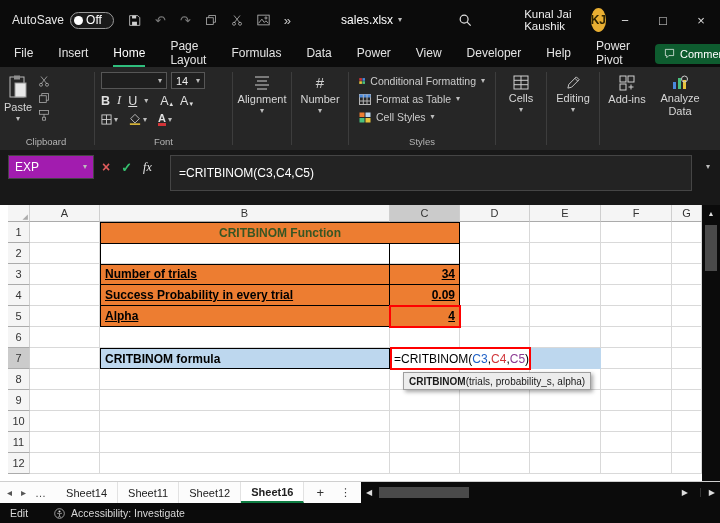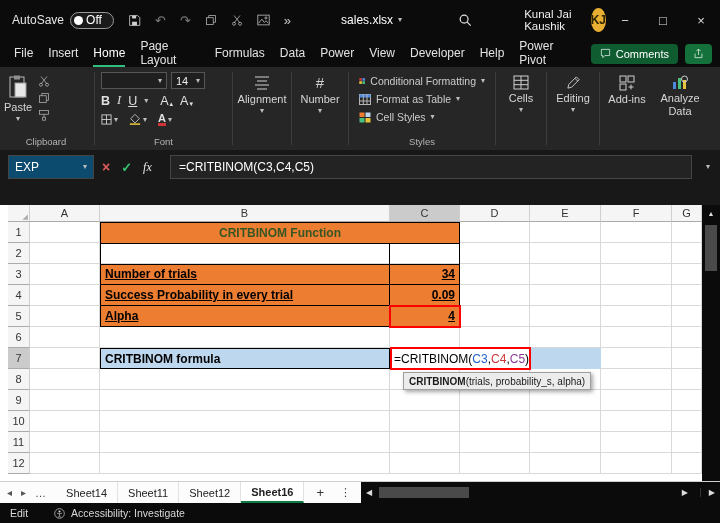--- a/index.html
+++ b/index.html
@@ -17,46 +17,46 @@
   .tico.dim{color:#7a7a7a;}
   .fname{display:flex;align-items:center;gap:5px;margin-left:50px;color:#fff;}
   .chev{font-size:8px;color:#bdbdbd;line-height:1;}
   .user{margin-left:52px;font-size:11.5px;color:#f0f0f0;}
   .avatar{width:24px;height:24px;border-radius:50%;background:#E9AF32;color:#2d2300;font-weight:bold;
           font-size:12px;display:flex;align-items:center;justify-content:center;margin-left:12px;}
   .winbtns{margin-left:auto;display:flex;height:40px;}
   .wb{width:38px;height:40px;display:flex;align-items:center;justify-content:center;font-size:13px;color:#ddd;}
   
   .menubar{position:absolute;left:0;top:40px;width:720px;height:27px;background:#0b0b0b;display:flex;
-           align-items:center;font-size:12px;color:#e3e3e3;padding-left:14px;box-sizing:border-box;gap:15px;}
+           align-items:center;font-size:12px;color:#e3e3e3;padding-left:14px;box-sizing:border-box;gap:25px;}
   .mtab{height:27px;display:flex;align-items:center;border-bottom:2px solid transparent;box-sizing:border-box;}
   .mtab.active{border-bottom-color:#2FBE7D;color:#fff;}
   .menright{margin-left:auto;display:flex;align-items:center;gap:7px;margin-right:8px;}
   .comments-btn{background:#0E5C2F;border-radius:4px;height:20px;padding:0 9px;display:flex;
                 align-items:center;gap:5px;color:#fff;font-size:11px;}
   .share-btn{background:#14713B;border-radius:4px;height:20px;width:27px;display:flex;
              align-items:center;justify-content:center;}
   
   .ribbon{position:absolute;left:0;top:67px;width:720px;height:83px;background:#262626;display:flex;
           color:#d0d0d0;font-size:11px;}
   .rsep{width:1px;background:#3d3d3d;height:73px;margin:5px 2px 0 2px;}
   .rgroup{position:relative;height:83px;box-sizing:border-box;padding:5px 4px 16px 4px;}
   .rglabel{position:absolute;bottom:3px;left:0;right:0;text-align:center;font-size:9.5px;color:#b5b5b5;}
   .bigv{display:flex;flex-direction:column;align-items:center;gap:2px;padding-top:3px;font-size:11px;color:#d6d6d6;}
   .combo{background:#1f1f1f;border:1px solid #565656;height:17px;display:flex;align-items:center;
          justify-content:space-between;padding:0 4px;font-size:11px;color:#eee;box-sizing:border-box;}
   .fbtn{font-size:12.5px;color:#e0e0e0;display:flex;align-items:flex-end;gap:1px;}
   .srow{display:flex;align-items:center;gap:5px;font-size:10.5px;height:18px;padding:0 4px;color:#cccccc;white-space:nowrap;}
   
   .formulabar{position:absolute;left:0;top:150px;width:720px;height:55px;background:#181818;}
-  .namebox{position:absolute;left:8px;top:5px;width:86px;height:24px;background:#0c4a6e;border:1px solid #454545;
+  .namebox{position:absolute;left:8px;top:5px;width:86px;height:24px;background:#a21caf;border:1px solid #454545;
            box-sizing:border-box;display:flex;align-items:center;justify-content:space-between;padding:0 6px;
            color:#fff;font-size:12px;}
   .fxbtns{position:absolute;left:102px;top:5px;height:24px;display:flex;align-items:center;gap:11px;}
-  .fbi{position:absolute;left:170px;right:28px;top:5px;height:24px;background:#232323;border:1px solid #454545;
+  .fbi{position:absolute;left:170px;right:28px;top:5px;height:36px;background:#232323;border:1px solid #454545;
        box-sizing:border-box;display:flex;align-items:center;padding-left:8px;color:#fff;font-size:12px;}
   
   .sheet{position:absolute;left:0;top:205px;width:720px;height:276px;background:#fff;color:#000;}
   .ch{box-sizing:border-box;border-right:1px solid #CFCFCF;border-bottom:1px solid #ABABAB;background:#F5F5F5;
       font-size:11px;color:#333;display:flex;align-items:center;justify-content:center;}
   .ch.hl{background:#CBCBCB;}
   .colhdrs{position:absolute;left:8px;top:0;height:17px;display:flex;}
   .colhdrs .ch{height:17px;}
   .rowhdrs{position:absolute;left:8px;top:17px;width:22px;}
   .rowhdrs .ch{width:22px;height:21px;}

